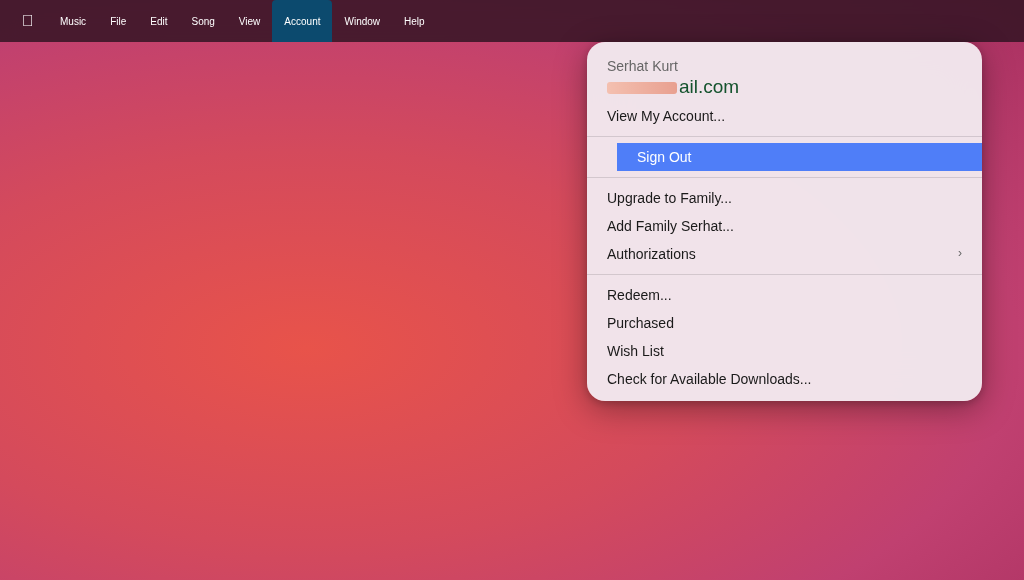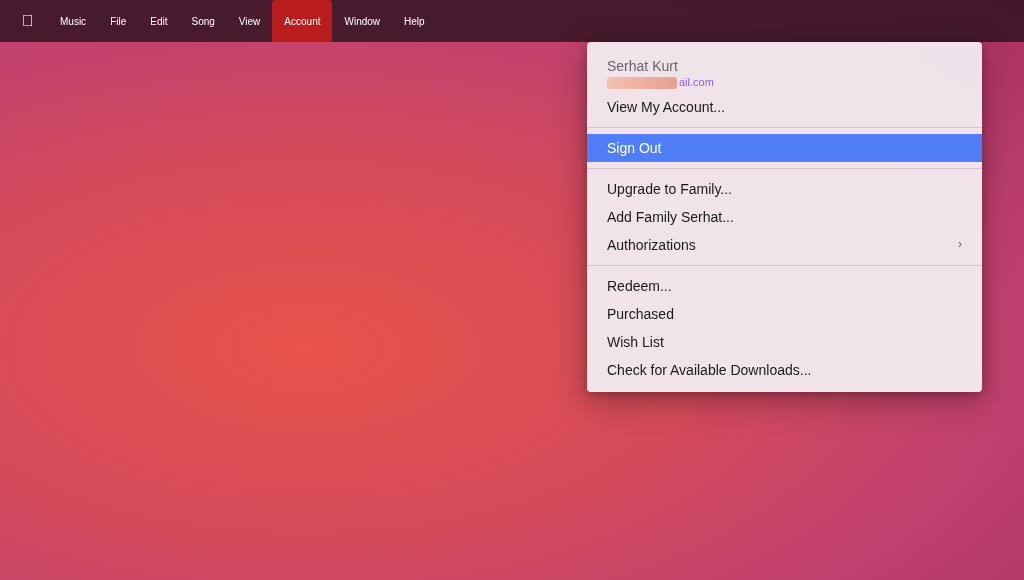--- a/index.html
+++ b/index.html
@@ -45,52 +45,52 @@
       display: flex;
       align-items: center;
     }
 
     .menubar-item.apple {
       font-size: 16px;
       padding: 4px 14px;
     }
 
     .menubar-item.account-active {
-      background: #b91c1c;
+      background: #0c4a6e;
       border-radius: 4px 4px 0 0;
     }
 
     
     .dropdown {
       position: absolute;
       top: 42px;
       left: 587px;
       width: 395px;
       background: rgba(242, 232, 238, 0.97);
       backdrop-filter: blur(20px);
-      border-radius: 4px;
+      border-radius: 18px;
       box-shadow: 0 8px 32px rgba(0,0,0,0.35), 0 2px 8px rgba(0,0,0,0.2);
       z-index: 200;
       padding: 8px 0;
       overflow: hidden;
     }
 
     .dropdown-header {
       padding: 8px 20px 4px 20px;
     }
 
     .dropdown-username {
       font-size: 14px;
       font-weight: 400;
       color: #666;
     }
 
     .dropdown-email {
-      font-size: 11px;
-      color: #8b5cf6;
+      font-size: 19px;
+      color: #14532d;
       margin-top: 2px;
     }
 
     .email-blur {
       display: inline-block;
       width: 70px;
       height: 12px;
       background: linear-gradient(90deg, #f4c0b0, #e8a090);
       border-radius: 3px;
       vertical-align: middle;
@@ -109,20 +109,21 @@
       color: #1a1a1a;
       cursor: default;
       display: flex;
       justify-content: space-between;
       white-space: nowrap;
     }
 
     .dropdown-item.highlighted {
       background: #4f7ef8;
       color: #fff;
+      margin-left: 30px;
     }
 
     .chevron-right {
       font-size: 12px;
       color: #666;
     }
   </style>
 </head>
 <body>
 

